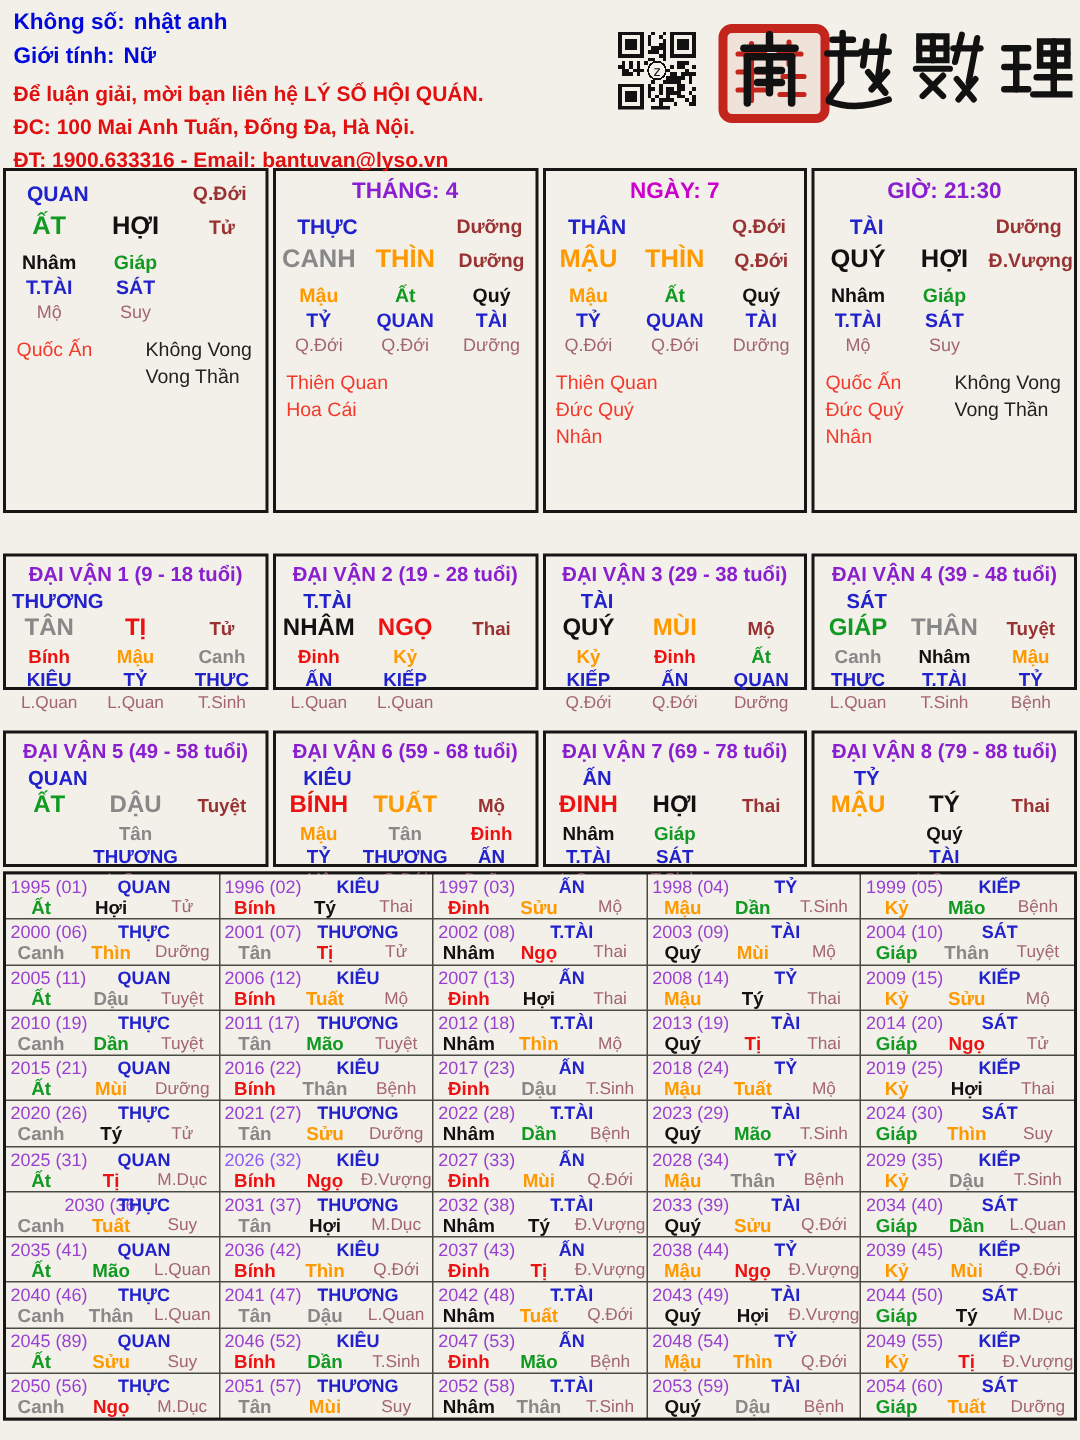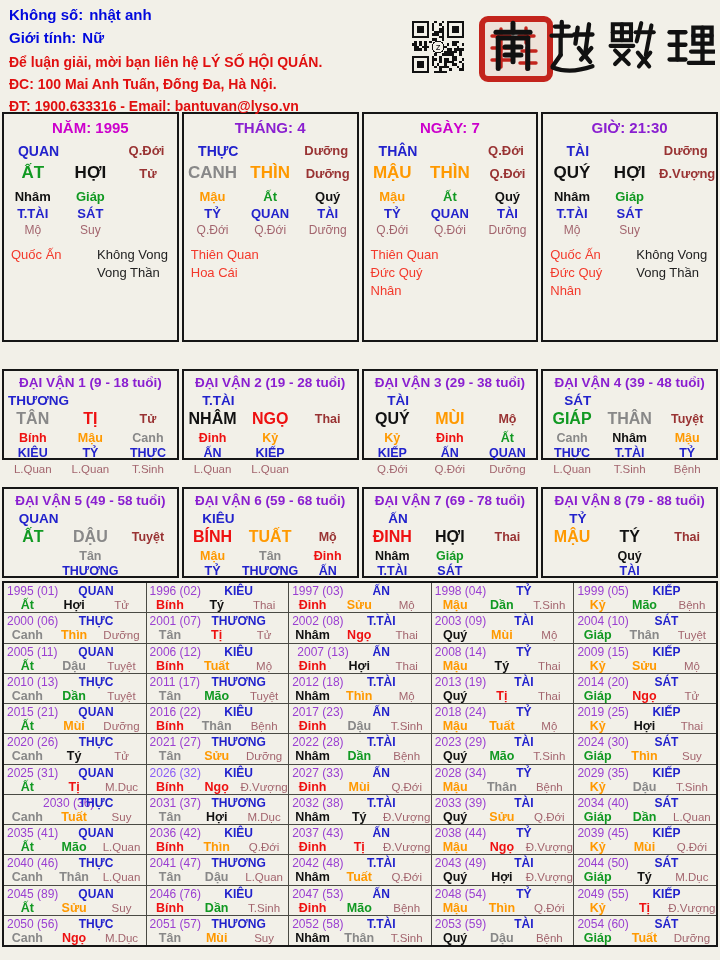--- a/index.html
+++ b/index.html
@@ -269,21 +269,20 @@
             <path d="M23 28 H43"></path>
               <path d="M21 38 H45"></path>
           </g>
         </svg>
       </div>
     </div>
   </div>
 
   <div class="pillars" id="pillars">
       <div class="pcell">
-        <div class="ptitle" style="color: rgb(204, 0, 204);">NĂM: 1995</div>
         <div class="rowLCR prow2">
           <div style="color: rgb(34, 34, 204);">QUAN</div>
           <div></div>
           <div class="stat" style="color: rgb(153, 51, 51);">Q.Đới</div>
         </div>
         <div class="grid3 pbig">
           <div style="color: rgb(17, 153, 34);">ẤT</div>
           <div style="color: rgb(17, 17, 17);">HỢI</div>
           <div class="stat" style="color: rgb(153, 51, 51);">Tử</div>
         </div>
@@ -781,21 +780,21 @@
           <span></span>
         </div>
         <div class="yl2">
           <span style="color: rgb(238, 17, 17);">Bính</span>
           <span style="color: rgb(255, 153, 0);">Tuất</span>
           <span class="ystat" style="color: rgb(163, 101, 110);">Mộ</span>
         </div>
       </div>
       <div class="ycell">
         <div class="yl1">
-          <span class="ynum" style="color: rgb(154, 63, 209); text-align: right;">2007 (13)</span>
+          <span class="ynum" style="color: rgb(154, 63, 209);">2007 (13)</span>
           <span class="ystar" style="color: rgb(34, 34, 204);">ẤN</span>
           <span></span>
         </div>
         <div class="yl2">
           <span style="color: rgb(238, 17, 17);">Đinh</span>
           <span style="color: rgb(17, 17, 17);">Hợi</span>
           <span class="ystat" style="color: rgb(163, 101, 110);">Thai</span>
         </div>
       </div>
       <div class="ycell">
@@ -817,21 +816,21 @@
           <span></span>
         </div>
         <div class="yl2">
           <span style="color: rgb(255, 153, 0);">Kỷ</span>
           <span style="color: rgb(255, 153, 0);">Sửu</span>
           <span class="ystat" style="color: rgb(163, 101, 110);">Mộ</span>
         </div>
       </div>
       <div class="ycell">
         <div class="yl1">
-          <span class="ynum" style="color: rgb(154, 63, 209);">2010 (13)</span>
+          <span class="ynum" style="color: rgb(154, 63, 209);">2010 (19)</span>
           <span class="ystar" style="color: rgb(34, 34, 204);">THỰC</span>
           <span></span>
         </div>
         <div class="yl2">
           <span style="color: rgb(136, 136, 136);">Canh</span>
           <span style="color: rgb(17, 153, 34);">Dần</span>
           <span class="ystat" style="color: rgb(163, 101, 110);">Tuyệt</span>
         </div>
       </div>
       <div class="ycell">
@@ -1249,21 +1248,21 @@
           <span></span>
         </div>
         <div class="yl2">
           <span style="color: rgb(17, 153, 34);">Ất</span>
           <span style="color: rgb(255, 153, 0);">Sửu</span>
           <span class="ystat" style="color: rgb(163, 101, 110);">Suy</span>
         </div>
       </div>
       <div class="ycell">
         <div class="yl1">
-          <span class="ynum" style="color: rgb(154, 63, 209);">2046 (76)</span>
+          <span class="ynum" style="color: rgb(154, 63, 209);">2046 (52)</span>
           <span class="ystar" style="color: rgb(34, 34, 204);">KIÊU</span>
           <span></span>
         </div>
         <div class="yl2">
           <span style="color: rgb(238, 17, 17);">Bính</span>
           <span style="color: rgb(17, 153, 34);">Dần</span>
           <span class="ystat" style="color: rgb(163, 101, 110);">T.Sinh</span>
         </div>
       </div>
       <div class="ycell">

